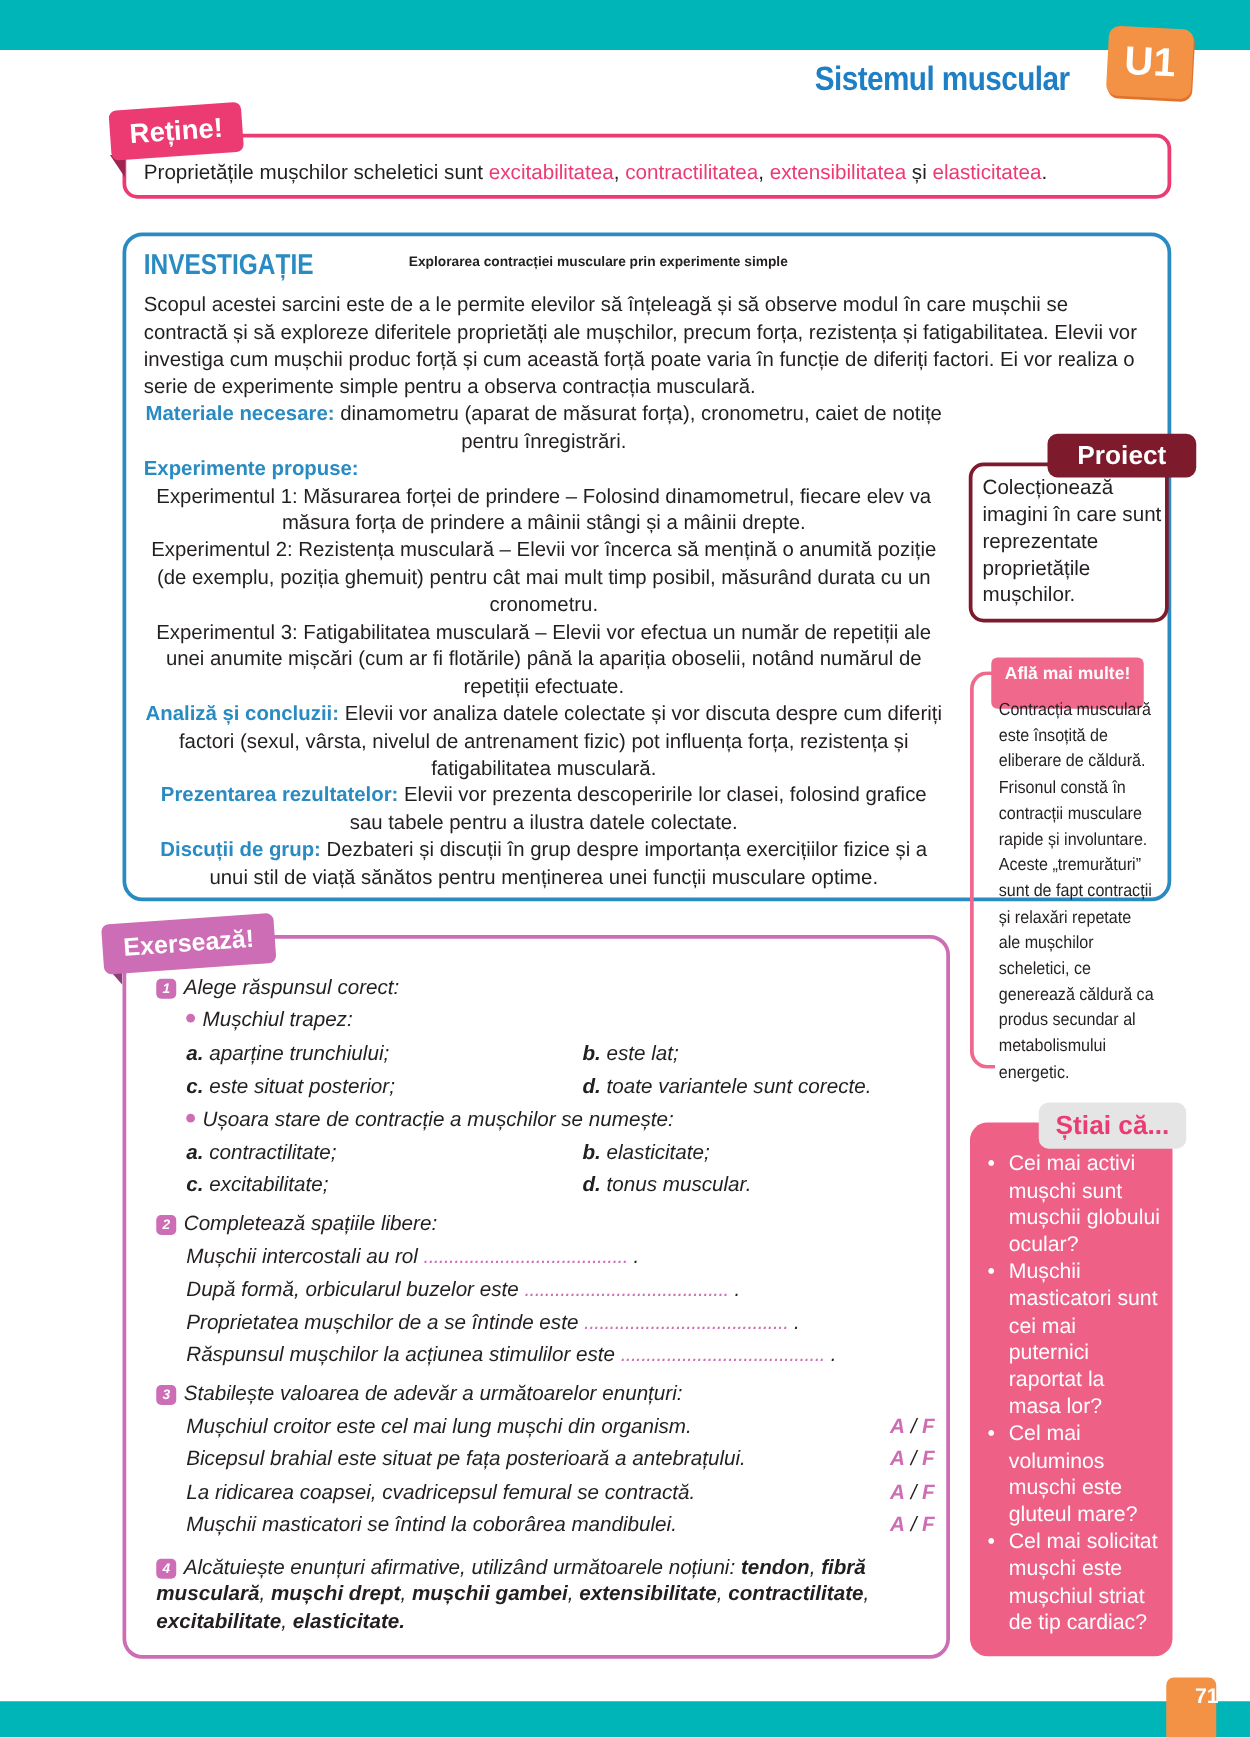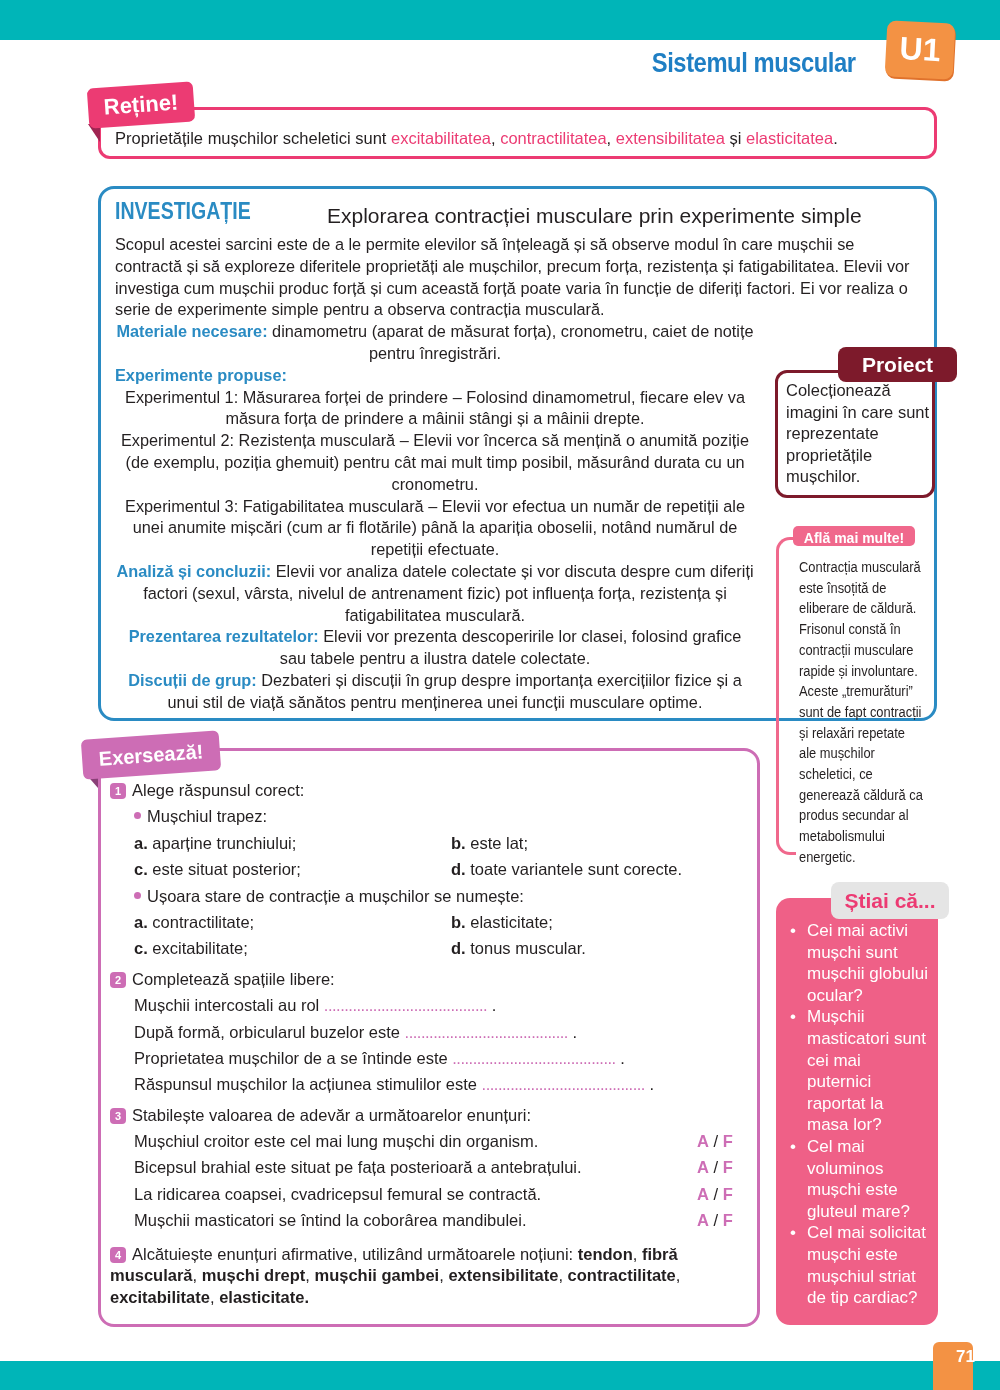--- a/index.html
+++ b/index.html
@@ -17,49 +17,49 @@
   
   .retine-box { position: absolute; left: 98px; top: 107px; width: 839px; height: 52px; border: 3px solid #ec3b73; border-radius: 12px; }
   .retine-text { position: absolute; left: 14px; top: 19px; font-size: 16.5px; white-space: nowrap; }
   .retine-text .hl { color: #ec3b73; }
   .retine-label { position: absolute; left: 88px; top: 85px; width: 106px; height: 40px; background: #ec3b73; border-radius: 6px; transform: rotate(-4deg); color: #fff; font-weight: bold; font-size: 22px; text-align: center; line-height: 40px; }
   .retine-fold { position: absolute; left: 88px; top: 124px; width: 12px; height: 18px; background: #a02452; clip-path: polygon(0 0, 100% 0, 100% 100%); }
 
   
   .invest-box { position: absolute; left: 98px; top: 186px; width: 839px; height: 535px; border: 3px solid #2a8bc3; border-radius: 16px; }
   .invest-title { position: absolute; left: 115px; top: 198px; font-weight: bold; font-size: 23px; color: #2a8bc3; transform: scaleX(0.85); transform-origin: left center; }
-  .invest-subtitle { position: absolute; left: 327px; top: 204px; font-weight: normal; font-size: 21px; color: #231f20; }
+  .invest-subtitle { position: absolute; left: 327px; top: 204px; font-weight: bold; font-size: 11px; color: #231f20; }
   .invest-body { position: absolute; left: 115px; top: 234px; width: 810px; font-size: 16.3px; line-height: 21.8px; }
   .invest-body .para { display: block; }
   .invest-body .lbl { color: #2a8bc3; font-weight: bold; }
   .invest-body .exp { font-weight: normal; }
   .narrow { width: 640px; text-align: center; }
 
   
   .proiect-box { position: absolute; left: 775px; top: 370px; width: 160px; height: 128px; border: 3px solid #7d1a2b; border-radius: 12px; background: #fff; }
   .proiect-label { position: absolute; left: 838px; top: 347px; width: 119px; height: 35px; background: #7d1a2b; border-radius: 8px; color: #fff; font-weight: bold; font-size: 21px; text-align: center; line-height: 35px; }
   .proiect-text { position: absolute; left: 786px; top: 380px; width: 145px; font-size: 16.5px; line-height: 21.5px; }
 
   
   .afla-bracket { position: absolute; left: 776px; top: 537px; width: 20px; height: 318px; border-left: 3px solid #f0688c; border-top: 3px solid #f0688c; border-bottom: 3px solid #f0688c; border-radius: 14px 0 0 14px; }
-  .afla-label { position: absolute; left: 793px; top: 526px; width: 122px; height: 20px; background: #f0688c; border-radius: 5px; color: #fff; font-weight: bold; font-size: 14px; text-align: center; line-height: 25px; }
+  .afla-label { position: absolute; left: 793px; top: 526px; width: 122px; height: 41px; background: #f0688c; border-radius: 5px; color: #fff; font-weight: bold; font-size: 14px; text-align: center; line-height: 25px; }
   .afla-text { position: absolute; left: 799px; top: 557px; width: 135px; font-size: 14px; line-height: 20.7px; transform: scaleX(0.92); transform-origin: left top; }
 
   
   .stiai-box { position: absolute; left: 776px; top: 898px; width: 162px; height: 427px; background: #ef6087; border-radius: 14px; }
   .stiai-label { position: absolute; left: 831px; top: 882px; width: 118px; height: 37px; background: #e5e5e5; border-radius: 8px; color: #ec3b73; font-weight: bold; font-size: 21px; text-align: center; line-height: 37px; }
   .stiai-list { position: absolute; left: 788px; top: 920px; width: 140px; list-style: none; color: #fff; font-size: 17px; line-height: 21.6px; }
   .stiai-list li { position: relative; padding-left: 19px; }
   .stiai-list li::before { content: "•"; position: absolute; left: 2px; top: 0; }
 
   
   .ex-box { position: absolute; left: 98px; top: 748px; width: 662px; height: 579px; border: 3px solid #cd6db5; border-radius: 16px; }
   .ex-label { position: absolute; left: 82px; top: 735px; width: 138px; height: 40px; background: #cd6db5; border-radius: 6px; transform: rotate(-4deg); color: #fff; font-weight: bold; font-size: 20px; text-align: center; line-height: 40px; }
   .ex-fold { position: absolute; left: 84px; top: 772px; width: 14px; height: 16px; background: #8a3f77; clip-path: polygon(0 0, 100% 0, 100% 100%); }
-  .ex-body { position: absolute; left: 110px; top: 777px; width: 630px; font-size: 16.5px; }
+  .ex-body { position: absolute; left: 125px; top: 777px; width: 630px; font-size: 16.5px; font-style: italic; }
   .row { position: relative; height: 26.4px; line-height: 26.4px; white-space: nowrap; }
   .num { display: inline-block; width: 16px; height: 16px; background: #cd6db5; color: #fff; border-radius: 4px; font-size: 11px; font-weight: bold; text-align: center; line-height: 16px; margin-right: 6px; vertical-align: 1px; }
   .indent { padding-left: 24px; }
   .bullet { display: inline-block; width: 7px; height: 7px; border-radius: 50%; background: #cd6db5; margin-right: 6px; vertical-align: 3px; }
   .opt-b { position: absolute; left: 341px; top: 0; }
   .opt-key { font-weight: bold; }
   .dots { color: #cd6db5; letter-spacing: -0.5px; }
   .af { position: absolute; left: 587px; top: 0; font-weight: bold; color: #cd6db5; }
   .af .sep { color: #231f20; font-weight: normal; }
   .ex4 { white-space: normal; line-height: 21.5px; height: auto; margin-top: 10px; }

